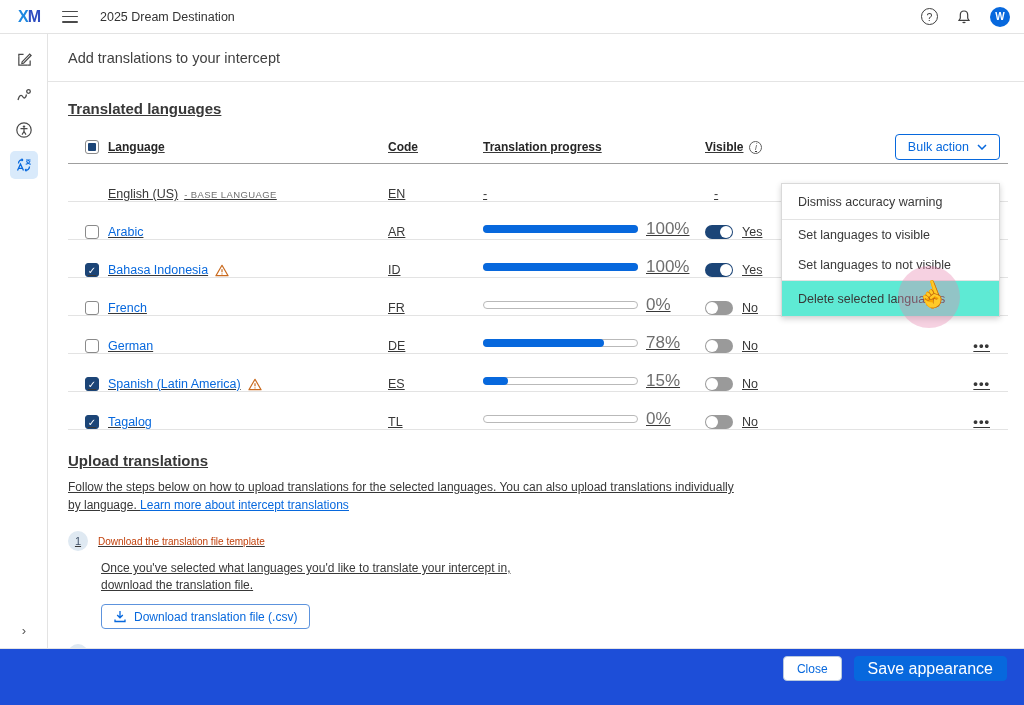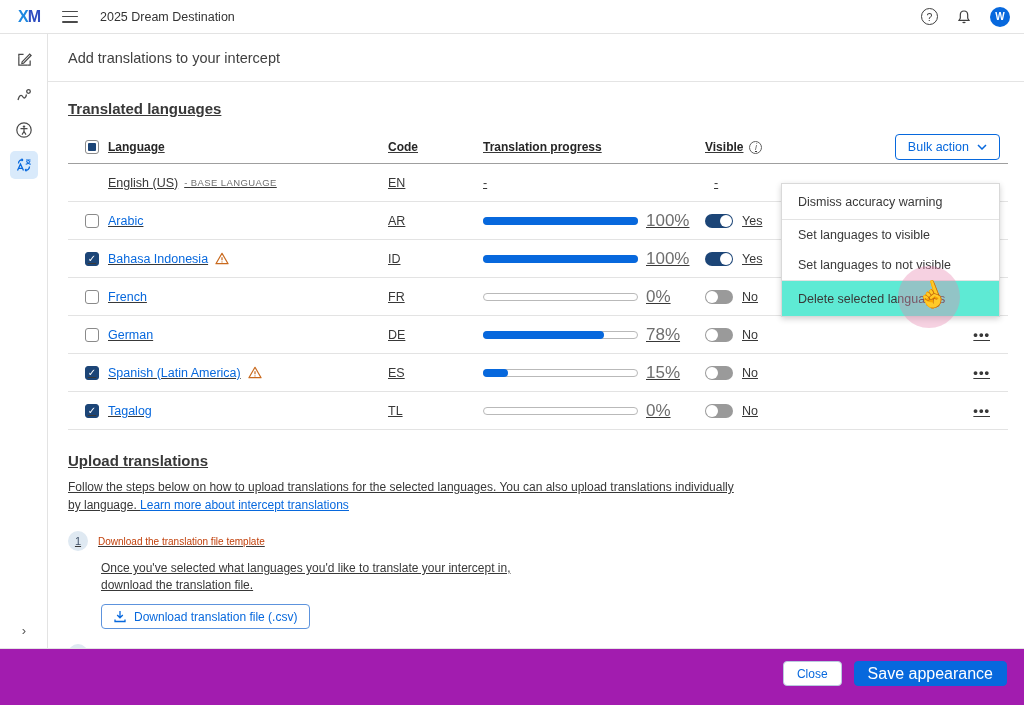--- a/index.html
+++ b/index.html
@@ -35,21 +35,21 @@
   .main { position:absolute; top:34px; left:48px; width:976px; height:614px; background:#fff; overflow:hidden; }
   .panel-head { height:48px; border-bottom:1px solid #e4e4e4; display:flex; align-items:center;
                 padding:0 20px; font-size:14.5px; color:#404040; }
   .content { padding:0 16px 0 20px; position:relative;text-decoration:underline; }
   h2.section { font-size:15px; font-weight:600; color:#383838; margin-top:18px; }
 
   
   .tbl { width:940px; margin-top:14px; }
   .thead { display:flex; align-items:center; height:33px; border-bottom:1px solid #9f9f9f;
            position:relative; font-size:12px; font-weight:700; color:#262626; }
-  .row { display:flex; align-items:center; height:38px; border-bottom:1px solid #e3e3e3; font-size:12.5px; }
+  .row { display:flex; align-items:flex-end; height:38px; border-bottom:1px solid #e3e3e3; font-size:12.5px; }
   .c-check { width:40px; padding-left:17px; display:flex; align-items:center; }
   .c-lang  { width:280px; display:flex; align-items:center; }
   .c-code  { width:95px; }
   .c-prog  { width:222px; display:flex; align-items:center; }
   .c-vis   { width:200px; display:flex; align-items:center; }
   .c-menu  { flex:1; text-align:right; padding-right:18px; }
   .cb { width:14px; height:14px; border:1px solid #8a8a8a; border-radius:3px; background:#fff;
         display:flex; align-items:center; justify-content:center; cursor:pointer; font-size:10px; color:#fff; }
   .cb.checked { background:var(--navy,#1c4577); border-color:var(--navy,#1c4577); }
   .cb .ind { width:8px; height:8px; background:var(--navy,#1c4577); border-radius:1px; }
@@ -95,23 +95,23 @@
               font-size:11px; display:flex; align-items:center; justify-content:center; flex:none; }
   .step-title { margin-left:10px; font-size:10px; color:#c2410c; }
   .step-body { margin-left:33px; margin-top:9px; font-size:12px; line-height:17px; color:#383838; }
   .dl-btn { margin-left:33px; margin-top:10px; height:25px; border:1px solid #5d93dd; border-radius:4px;
             background:#fff; color:var(--primary,#0768dd); font-size:12px; font-family:inherit;
             display:inline-flex; align-items:center; gap:8px; padding:0 12px; cursor:pointer; }
   .step2-ghost { position:absolute; left:20px; top:610px; width:20px; height:20px; border-radius:50%;
                  background:#dfe9f2; color:#42536a; font-size:11px; display:flex; align-items:center; justify-content:center; }
 
   
-  .footer { position:absolute; top:648px; left:0; width:1024px; height:57px; background:#a21caf;
+  .footer { position:absolute; top:648px; left:0; width:1024px; height:57px; background:#1d4ed8;
             border-top:1px solid #e4e4e4; display:flex; justify-content:flex-end; align-items:flex-start;
-            padding:12px 17px 0 0; gap:12px; z-index:10; }
+            padding:7px 17px 0 0; gap:12px; z-index:10; }
   .btn-close { height:25px; padding:0 13px; background:#fff; border:1px solid #b9c9de; border-radius:4px;
                color:var(--primary,#0768dd); font-size:12px; font-family:inherit; cursor:pointer; }
   .btn-save { height:25px; padding:0 13px; background:var(--primary,#0768dd); border:1px solid var(--primary,#0768dd);
               border-radius:4px; color:#fff; font-size:16px; font-family:inherit; cursor:pointer; }
 
   svg.icon { display:block; }
 </style>
 </head>
 <body>
 

